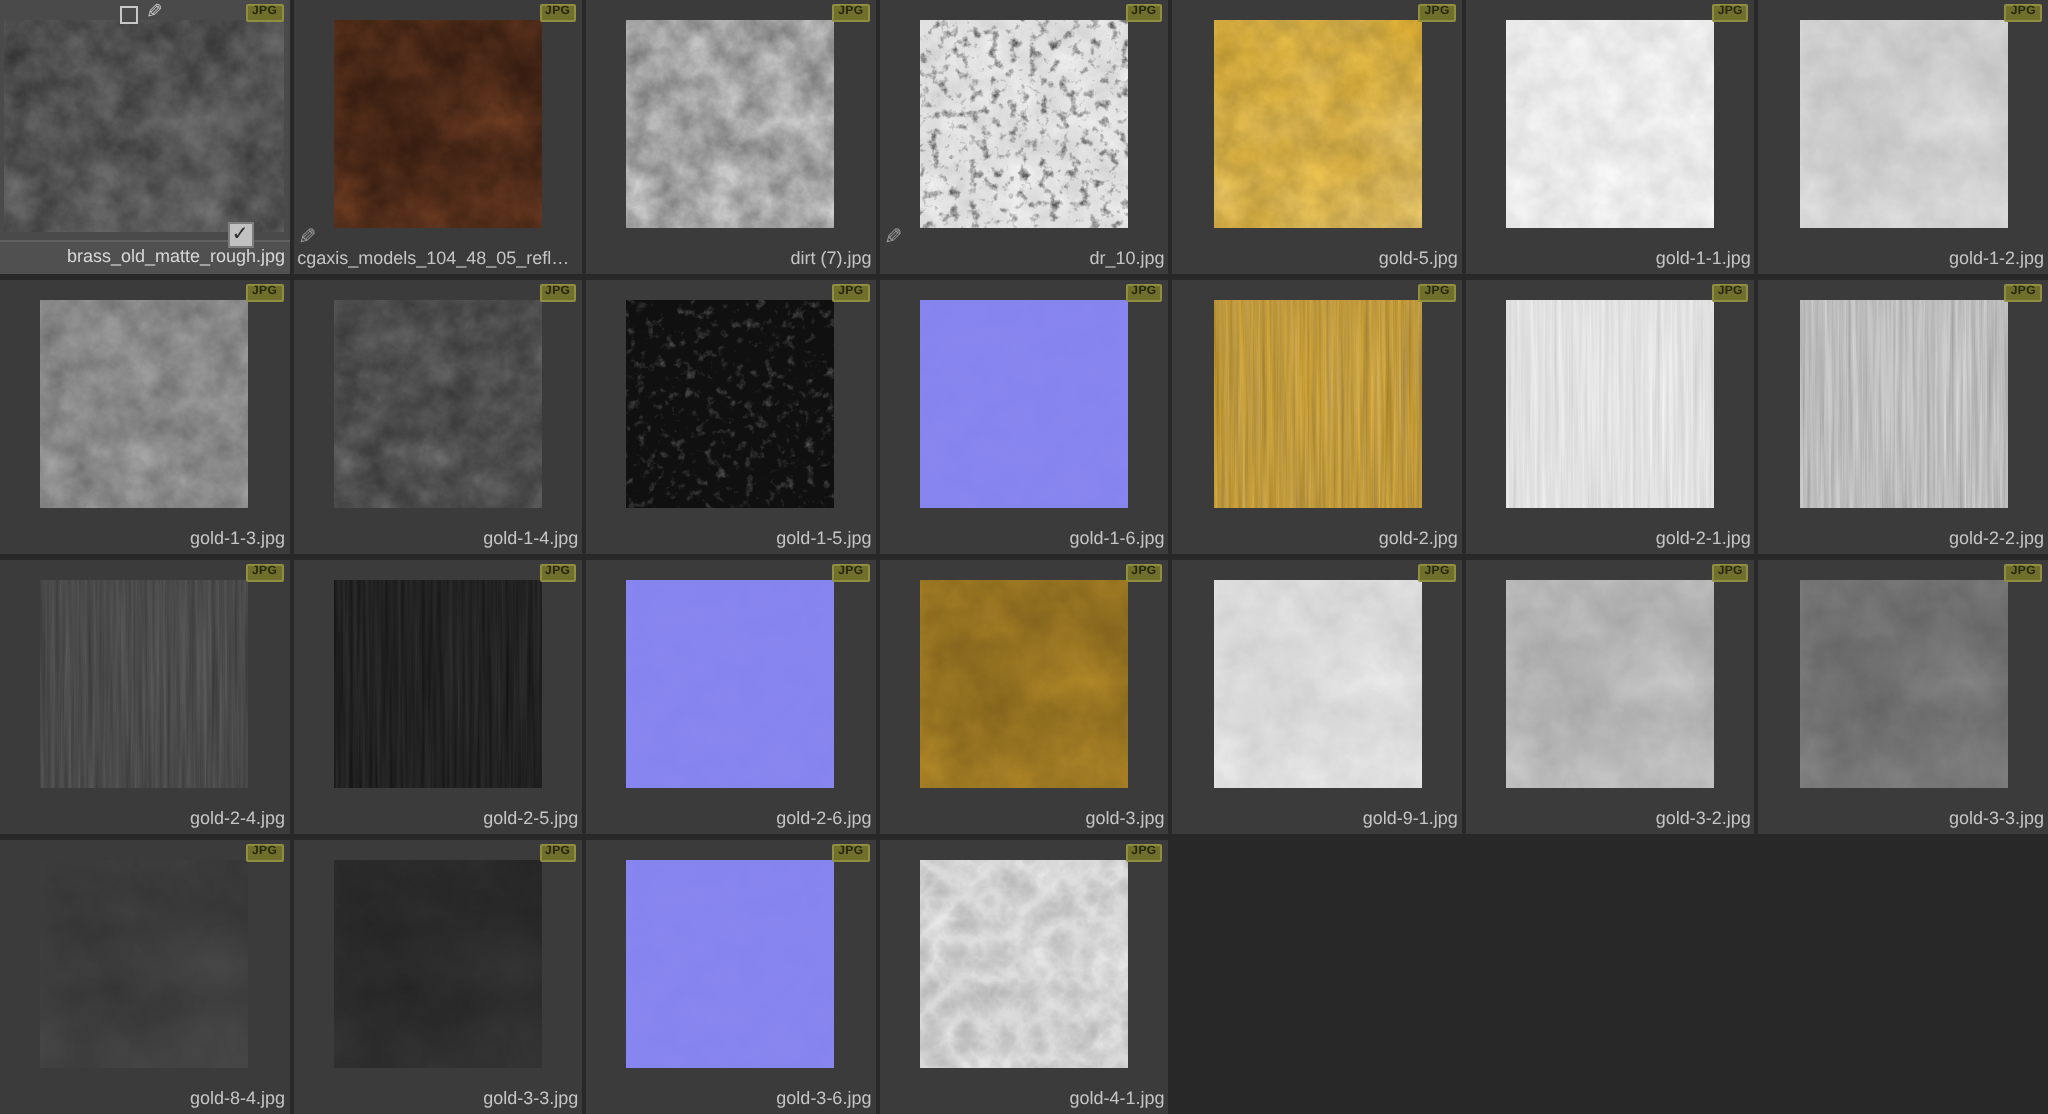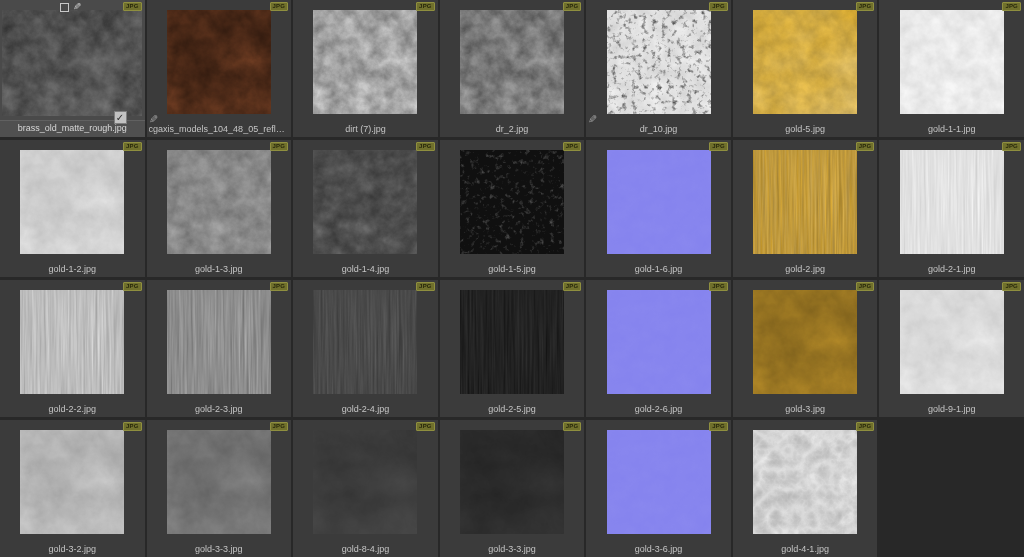--- a/index.html
+++ b/index.html
@@ -10,21 +10,21 @@
         grid-template-rows:repeat(4,1fr);
         gap:3px 2px;background:#282828;}
   .cell{position:relative;background:#3b3b3b;overflow:hidden;}
   .cell.selected{background:#4a4a4a;}
   .thumb{position:absolute;top:10px;left:50%;transform:translateX(-50%);display:block;}
   .badge{position:absolute;top:2px;right:3px;z-index:3;
          background:#70702c;color:#26260a;border:1px solid #8f8f3f;
          font-size:6px;font-weight:bold;line-height:7px;padding:0 2px;
          letter-spacing:.2px;border-radius:1px;}
   .fname{position:absolute;left:2px;right:2px;bottom:3px;z-index:2;
-         text-align:center;font-size:9px;color:#c5c5c5;
+         text-align:right;font-size:9px;color:#c5c5c5;
          white-space:nowrap;overflow:hidden;text-overflow:ellipsis;}
   .cell.selected .fname{left:0;right:0;bottom:0;background:#505050;
          border-top:1px solid #616161;padding:2px 2px 4px;color:#d8d8d8;}
   .chk{position:absolute;right:18px;bottom:13px;z-index:3;width:11px;height:11px;
        background:#c2c2c2;border:1px solid #7e7e7e;color:#2c2c2c;
        font-size:10px;line-height:11px;text-align:center;}
   .pmark{position:absolute;left:2px;bottom:12px;z-index:3;color:#9c9c9c;
          font-size:11px;line-height:11px;transform:scaleX(-1);}
   .ovl-square{position:absolute;left:60px;top:3px;z-index:3;width:7px;height:7px;
          border:1px solid #c8c8c8;background:transparent;}
@@ -110,29 +110,20 @@
     <div class="cell">
       <span class="badge">JPG</span>
       <svg class="thumb" width="104" height="104">
         <rect width="104" height="104" fill="#dedede"></rect>
         <rect width="104" height="104" filter="url(#nD)" opacity="0.4"></rect>
         <rect width="104" height="104" filter="url(#cD)" opacity="0.12"></rect>
       </svg>
       <div class="fname">dirt (7).jpg</div>
     </div>
 
-    <div class="cell">
-      <span class="badge">JPG</span>
-      <svg class="thumb" width="104" height="104">
-        <rect width="104" height="104" fill="#b3b3b3"></rect>
-        <rect width="104" height="104" filter="url(#nD)" opacity="0.45"></rect>
-        <rect width="104" height="104" filter="url(#cD)" opacity="0.2"></rect>
-      </svg>
-      <div class="fname">dr_2.jpg</div>
-    </div>
 
     <div class="cell">
       <span class="pmark">✎</span>
       <span class="badge">JPG</span>
       <svg class="thumb" width="104" height="104">
         <rect width="104" height="104" fill="#f0f0f0"></rect>
         <rect width="104" height="104" filter="url(#sD)" opacity="0.6"></rect>
         <rect width="104" height="104" filter="url(#nD)" opacity="0.12"></rect>
       </svg>
       <div class="fname">dr_10.jpg</div>
@@ -226,28 +217,20 @@
 
     <div class="cell">
       <span class="badge">JPG</span>
       <svg class="thumb" width="104" height="104">
         <rect width="104" height="104" fill="#d9d9d9"></rect>
         <rect width="104" height="104" filter="url(#vD)" opacity="0.25"></rect>
       </svg>
       <div class="fname">gold-2-2.jpg</div>
     </div>
 
-    <div class="cell">
-      <span class="badge">JPG</span>
-      <svg class="thumb" width="104" height="104">
-        <rect width="104" height="104" fill="#aaaaaa"></rect>
-        <rect width="104" height="104" filter="url(#vD)" opacity="0.33"></rect>
-      </svg>
-      <div class="fname">gold-2-3.jpg</div>
-    </div>
 
     <div class="cell">
       <span class="badge">JPG</span>
       <svg class="thumb" width="104" height="104">
         <rect width="104" height="104" fill="#4a4a4a"></rect>
         <rect width="104" height="104" filter="url(#vL)" opacity="0.15"></rect>
         <rect width="104" height="104" filter="url(#vD)" opacity="0.3"></rect>
       </svg>
       <div class="fname">gold-2-4.jpg</div>
     </div>

